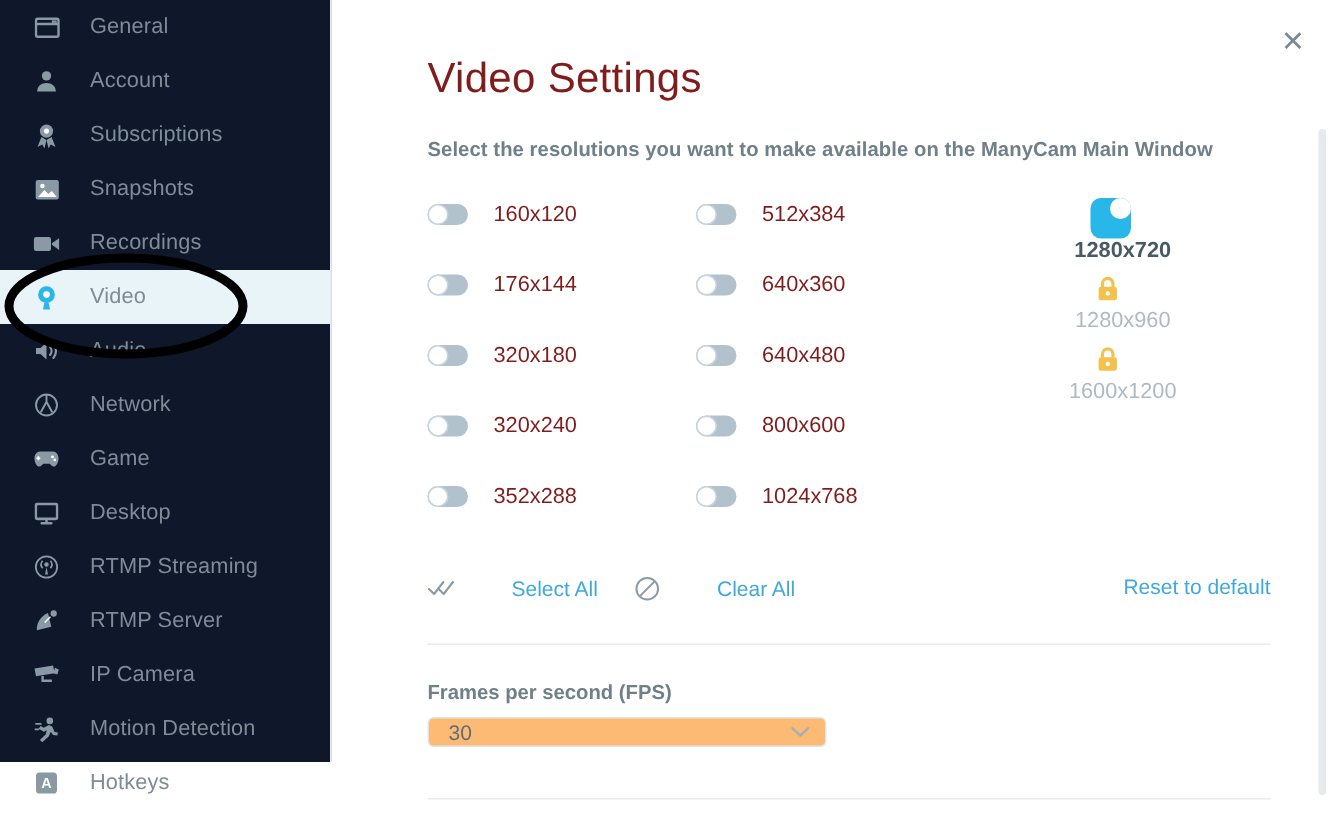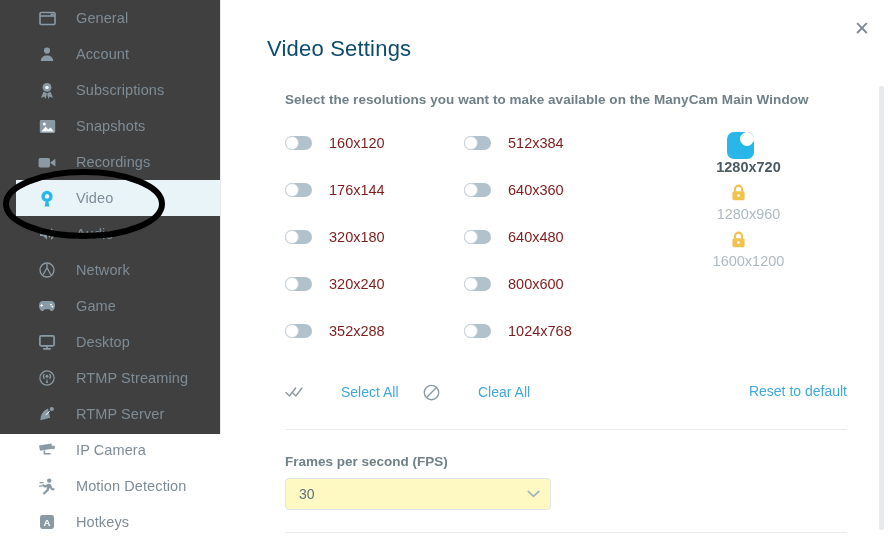--- a/index.html
+++ b/index.html
@@ -16,27 +16,26 @@
     position: relative;
     width: 888px;
     height: 558px;
     background: #ffffff;
     display: flex;
   }
 
   
   #sidebar {
     width: 221px;
-    height: 434px;
-    background: #404040;
+    height: 508px;
+    background: #0f172a;
     border-right: 1px solid #e7ebee;
     position: relative;
     flex: 0 0 221px;
     padding-top: 0px;
-    padding-left: 16px;
   }
 
   .nav-item {
     height: 36px;
     display: flex;
     align-items: center;
     padding-left: 20px;
     cursor: pointer;
     position: relative;
   }
@@ -85,24 +84,24 @@
     justify-content: center;
     color: #7d8a93;
     font-size: 19px;
     line-height: 1;
     cursor: pointer;
     font-family: "Liberation Sans", sans-serif;
   }
 
   #panel-title {
     position: absolute;
-    left: 46px;
+    left: 64px;
     top: 36px;
-    font-size: 22px;
-    color: #0c4a6e;
+    font-size: 28px;
+    color: #7f1d1d;
     font-weight: 400;
     letter-spacing: 0.2px;
   }
 
   #subtitle {
     position: absolute;
     left: 64px;
     top: 92px;
     font-size: 13.5px;
     color: #6f8089;
@@ -232,24 +231,24 @@
     font-size: 13.5px;
     color: #6f8089;
     font-weight: bold;
     text-align: center;
   }
   #fps-select {
     position: absolute;
     left: 64px;
     top: 478px;
     width: 266px;
-    height: 32px;
+    height: 20px;
     border: 1px solid #dfe6ea;
     border-radius: 4px;
-    background: #fef9c3;
+    background: #fdba74;
     display: flex;
     align-items: center;
     padding: 0 10px 0 13px;
     cursor: pointer;
   }
   #fps-value {
     flex: 1 1 auto;
     font-size: 14px;
     color: #5f6f79;
   }

